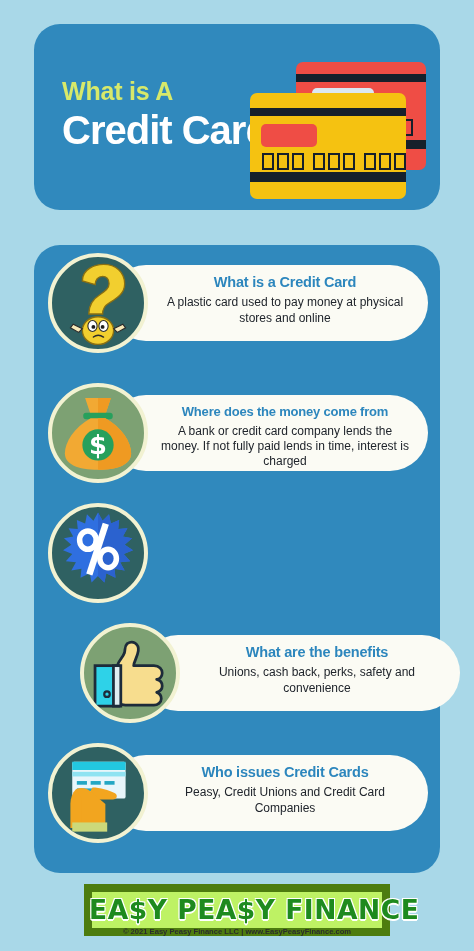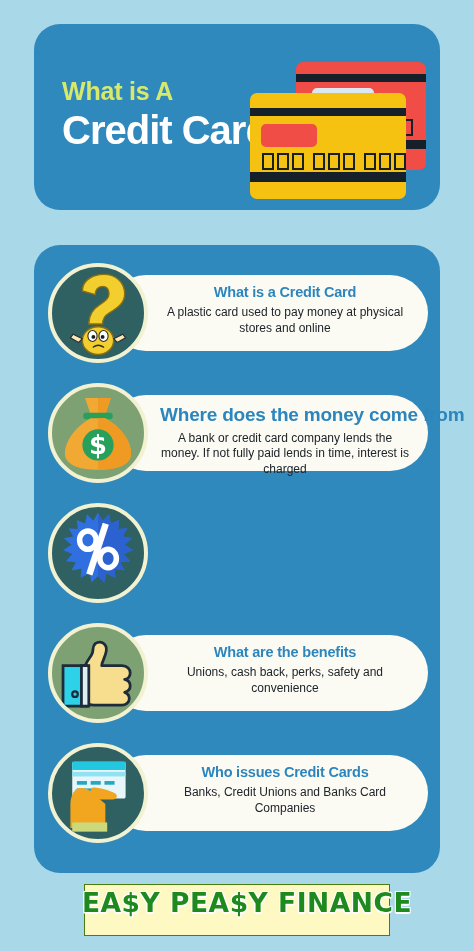--- a/index.html
+++ b/index.html
@@ -155,24 +155,24 @@
     border-radius: 26px;
   }
 
   .row {
     position: absolute;
     left: 0;
     width: 100%;
     height: 100px;
     display: block;
   }
-  .row-1 { top: 18px; }
+  .row-1 { top: 8px; }
   .row-2 { top: 138px; }
   .row-3 { top: 258px; }
-  .row-4 { top: 378px; }
+  .row-4 { top: 378px; margin-left: 32px; }
   .row-5 { top: 498px; padding-left: 8px; }
 
   .pill {
     position: absolute;
     left: 74px;
     top: 12px;
     width: 320px;
     height: 76px;
     background: #fbfbf4;
     border-radius: 38px;
@@ -181,21 +181,21 @@
     text-align: center;
   }
   .pill-title {
     color: #2c86bd;
     font-size: 14.5px;
     font-weight: bold;
     letter-spacing: -0.2px;
     line-height: 1.2;
     white-space: nowrap;
   }
-  .pill-title.small { font-size: 19px; }
+  .pill-title.small { font-size: 13px; }
   .pill-body {
     color: #20252c;
     font-size: 12px;
     line-height: 1.28;
     margin-top: 4px;
   }
 
   .icon-circle {
     position: absolute;
     left: 14px;
@@ -213,22 +213,22 @@
 
   .icon-svg { display: block; width: 100%; height: 100%; }
 
   
   .footer-logo {
     position: absolute;
     left: 84px;
     top: 884px;
     width: 306px;
     height: 52px;
-    background: #fef9c3;
-    border: 1px solid #4d7c0f;
+    background: #bef264;
+    border: 8px solid #4d7c0f;
     box-sizing: border-box;
     text-align: center;
   }
   .logo-wordmark {
     margin-top: 3px;
     font-size: 26px;
     font-weight: bold;
     color: #1e8a1e;
     letter-spacing: 0.5px;
     font-family: "DejaVu Sans", sans-serif;
@@ -360,21 +360,21 @@
         <rect x="12" y="42" width="26" height="44" fill="#2ed2e8" stroke="#1d2b3a" stroke-width="3"></rect>
         <rect x="32" y="42" width="8" height="44" fill="#dfeef2" stroke="#1d2b3a" stroke-width="3"></rect>
         <circle cx="25" cy="73" r="3" fill="none" stroke="#1d2b3a" stroke-width="2.4"></circle>
       </svg>
     </div>
   </div>
 
   <div class="row row-5">
     <div class="pill">
       <div class="pill-title">Who issues Credit Cards</div>
-      <div class="pill-body">Banks, Credit Unions and Banks Card Companies</div>
+      <div class="pill-body">Peasy, Credit Unions and Credit Card Companies</div>
     </div>
     <div class="icon-circle ic-teal">
       <svg class="icon-svg" viewBox="0 0 100 100">
         <g>
           <rect x="22" y="16" width="58" height="40" rx="2" fill="#e8f6fb"></rect>
           <rect x="22" y="16" width="58" height="9" fill="#23c8e0"></rect>
           <rect x="22" y="27" width="58" height="5" fill="#8fe3f2"></rect>
           <rect x="27" y="37" width="11" height="4" fill="#23a7c4"></rect>
           <rect x="42" y="37" width="11" height="4" fill="#23a7c4"></rect>
           <rect x="57" y="37" width="11" height="4" fill="#23a7c4"></rect>
@@ -387,13 +387,14 @@
           <path d="M26 46 C22 50 20 56 20 62 L20 88 L32 88 L32 56 Z" fill="#f2a51f"></path>
           <rect x="22" y="82" width="38" height="10" fill="#ccd97a"></rect>
         </g>
       </svg>
     </div>
   </div>
 </div>
 
 <div class="footer-logo">
   <div class="logo-wordmark">EA$Y PEA$Y FINANCE</div>
+  <div class="logo-copyright">© 2021 Easy Peasy Finance LLC  |  www.EasyPeasyFinance.com</div>
 </div>
 
 </body></html>

